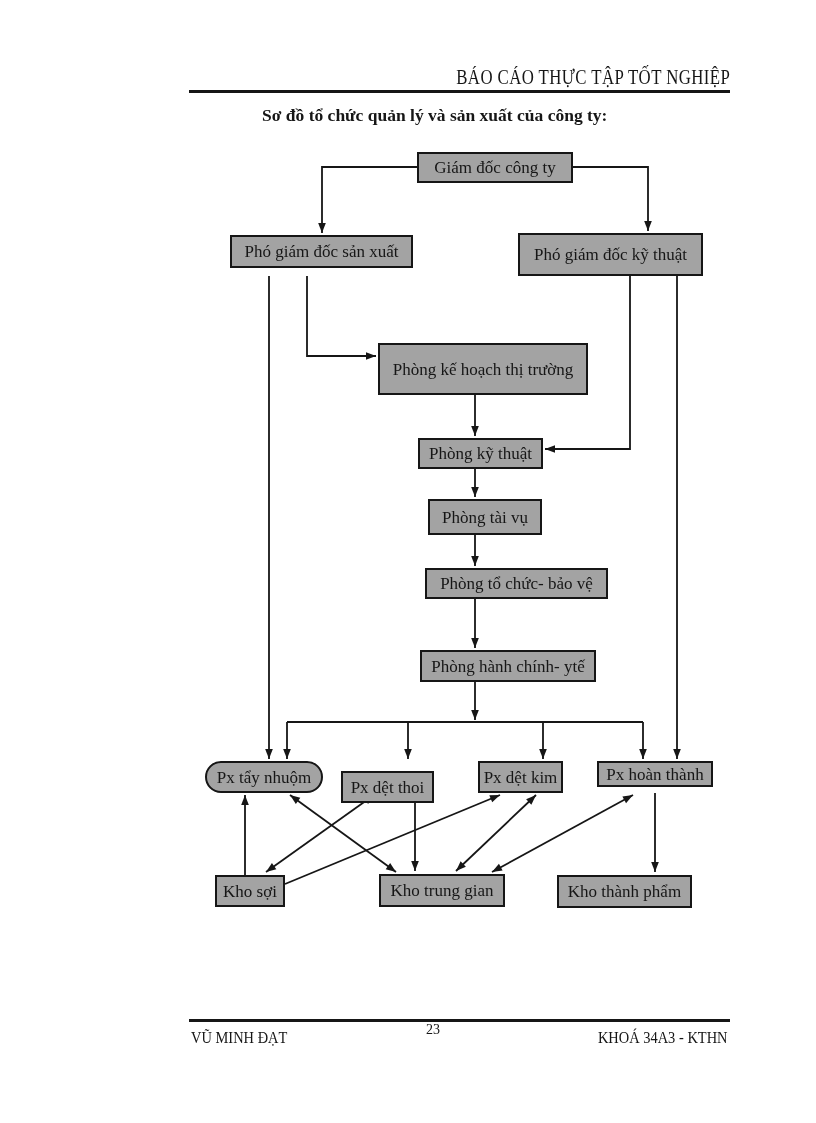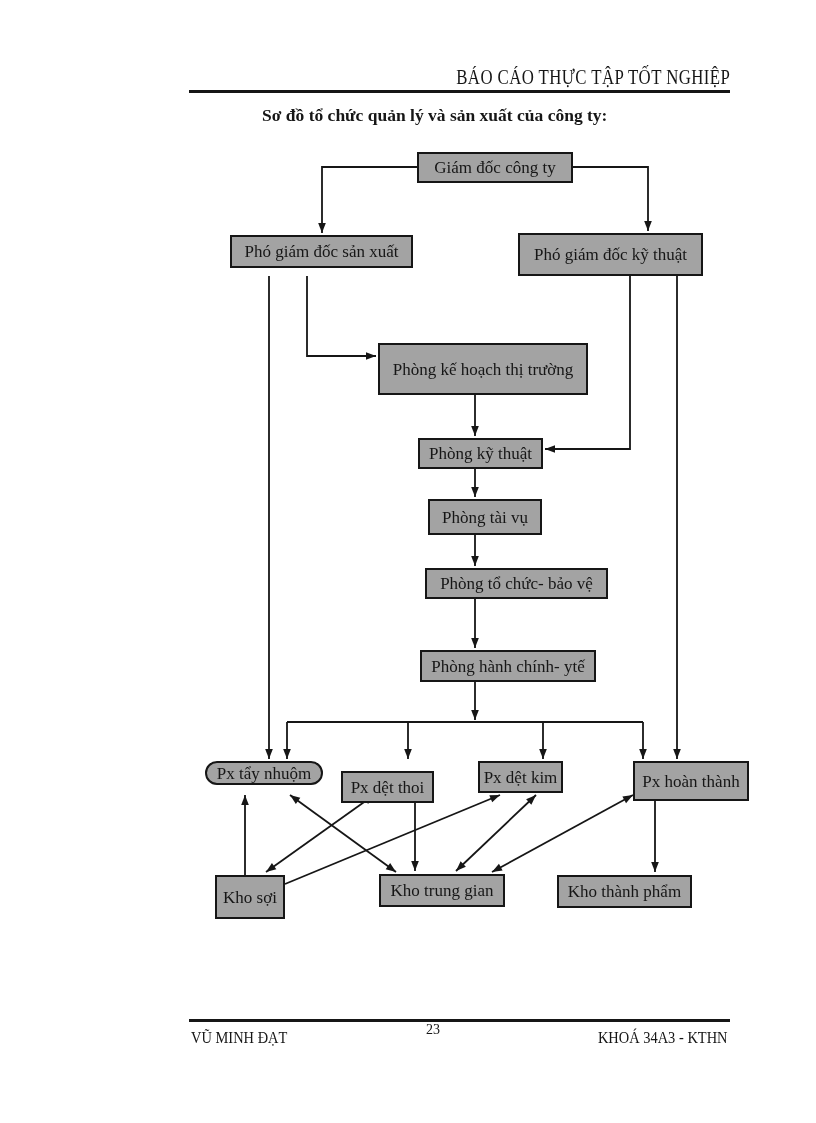--- a/index.html
+++ b/index.html
@@ -106,25 +106,25 @@
         <polygon points="655,872 651.2,862 658.8,862" fill="#161616"></polygon>
       </svg>
   <div class="node" style="left: 417px; top: 152px; width: 156px; height: 31px;">Giám đốc công ty</div>
       <div class="node" style="left: 230px; top: 235px; width: 183px; height: 33px;">Phó giám đốc sản xuất</div>
       <div class="node" style="left: 518px; top: 233px; width: 185px; height: 43px;">Phó giám đốc kỹ thuật</div>
       <div class="node" style="left: 378px; top: 343px; width: 210px; height: 52px;">Phòng kế hoạch thị trường</div>
       <div class="node" style="left: 418px; top: 438px; width: 125px; height: 31px;">Phòng kỹ thuật</div>
       <div class="node" style="left: 428px; top: 499px; width: 114px; height: 36px;">Phòng tài vụ</div>
       <div class="node" style="left: 390px; top: 568px; width: 183px; height: 31px; margin-left: 35px;">Phòng tổ chức- bảo vệ</div>
       <div class="node" style="left: 396px; top: 650px; width: 176px; height: 32px; margin-left: 24px;">Phòng hành chính- ytế</div>
-      <div class="node" style="left: 205px; top: 761px; width: 118px; height: 24px; border-radius: 16px;">Px tẩy nhuộm</div>
+      <div class="node" style="left: 205px; top: 761px; width: 118px; height: 32px; border-radius: 16px;">Px tẩy nhuộm</div>
       <div class="node" style="left: 341px; top: 761px; width: 93px; height: 32px; margin-top: 10px;">Px dệt thoi</div>
       <div class="node" style="left: 478px; top: 761px; width: 85px; height: 32px;">Px dệt kim</div>
-      <div class="node" style="left: 597px; top: 761px; width: 116px; height: 40px; margin-left: 36px;">Px hoàn thành</div>
-      <div class="node" style="left: 215px; top: 875px; width: 70px; height: 44px;">Kho sợi</div>
+      <div class="node" style="left: 597px; top: 761px; width: 116px; height: 26px;">Px hoàn thành</div>
+      <div class="node" style="left: 215px; top: 875px; width: 70px; height: 32px;">Kho sợi</div>
       <div class="node" style="left: 379px; top: 874px; width: 126px; height: 33px;">Kho trung gian</div>
       <div class="node" style="left: 557px; top: 875px; width: 135px; height: 33px;">Kho thành phẩm</div>
     </div>
 
   <div class="rule rule-bottom"></div>
   <div class="ftr-left">
     <span class="squeeze">VŨ MINH ĐẠT</span>
   </div>
   <div class="ftr-page">23</div>
   <div class="ftr-right">

